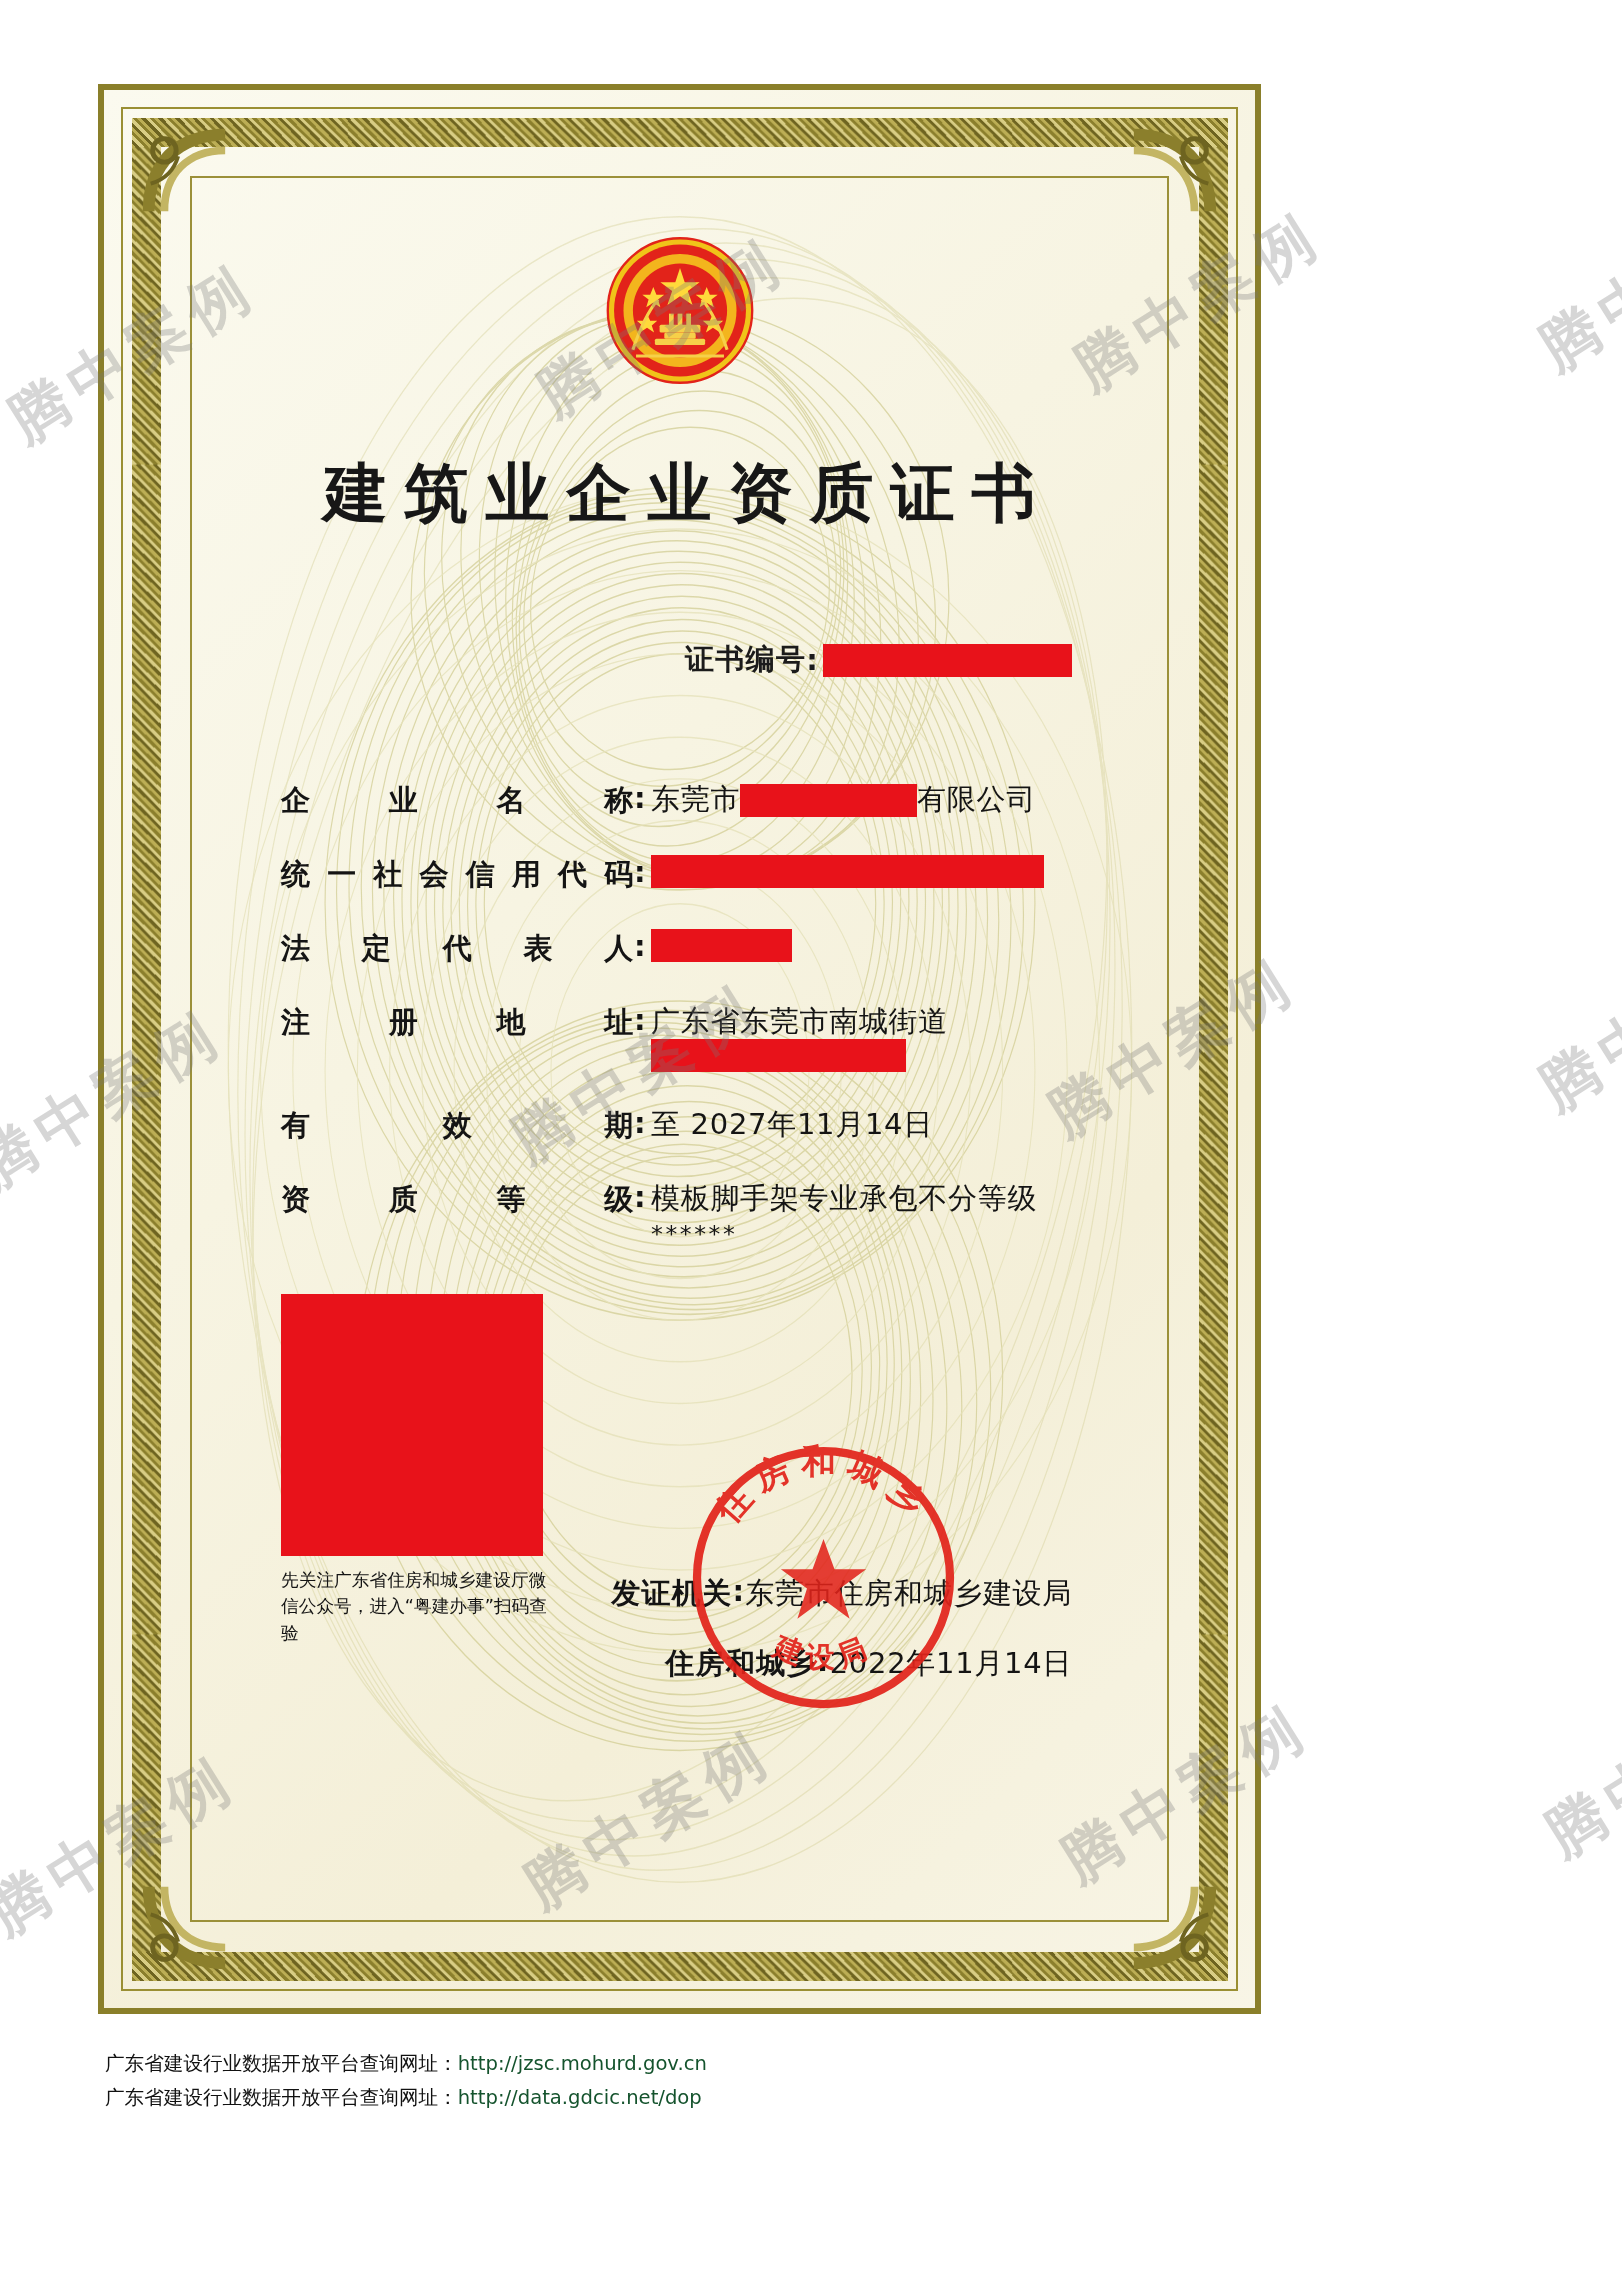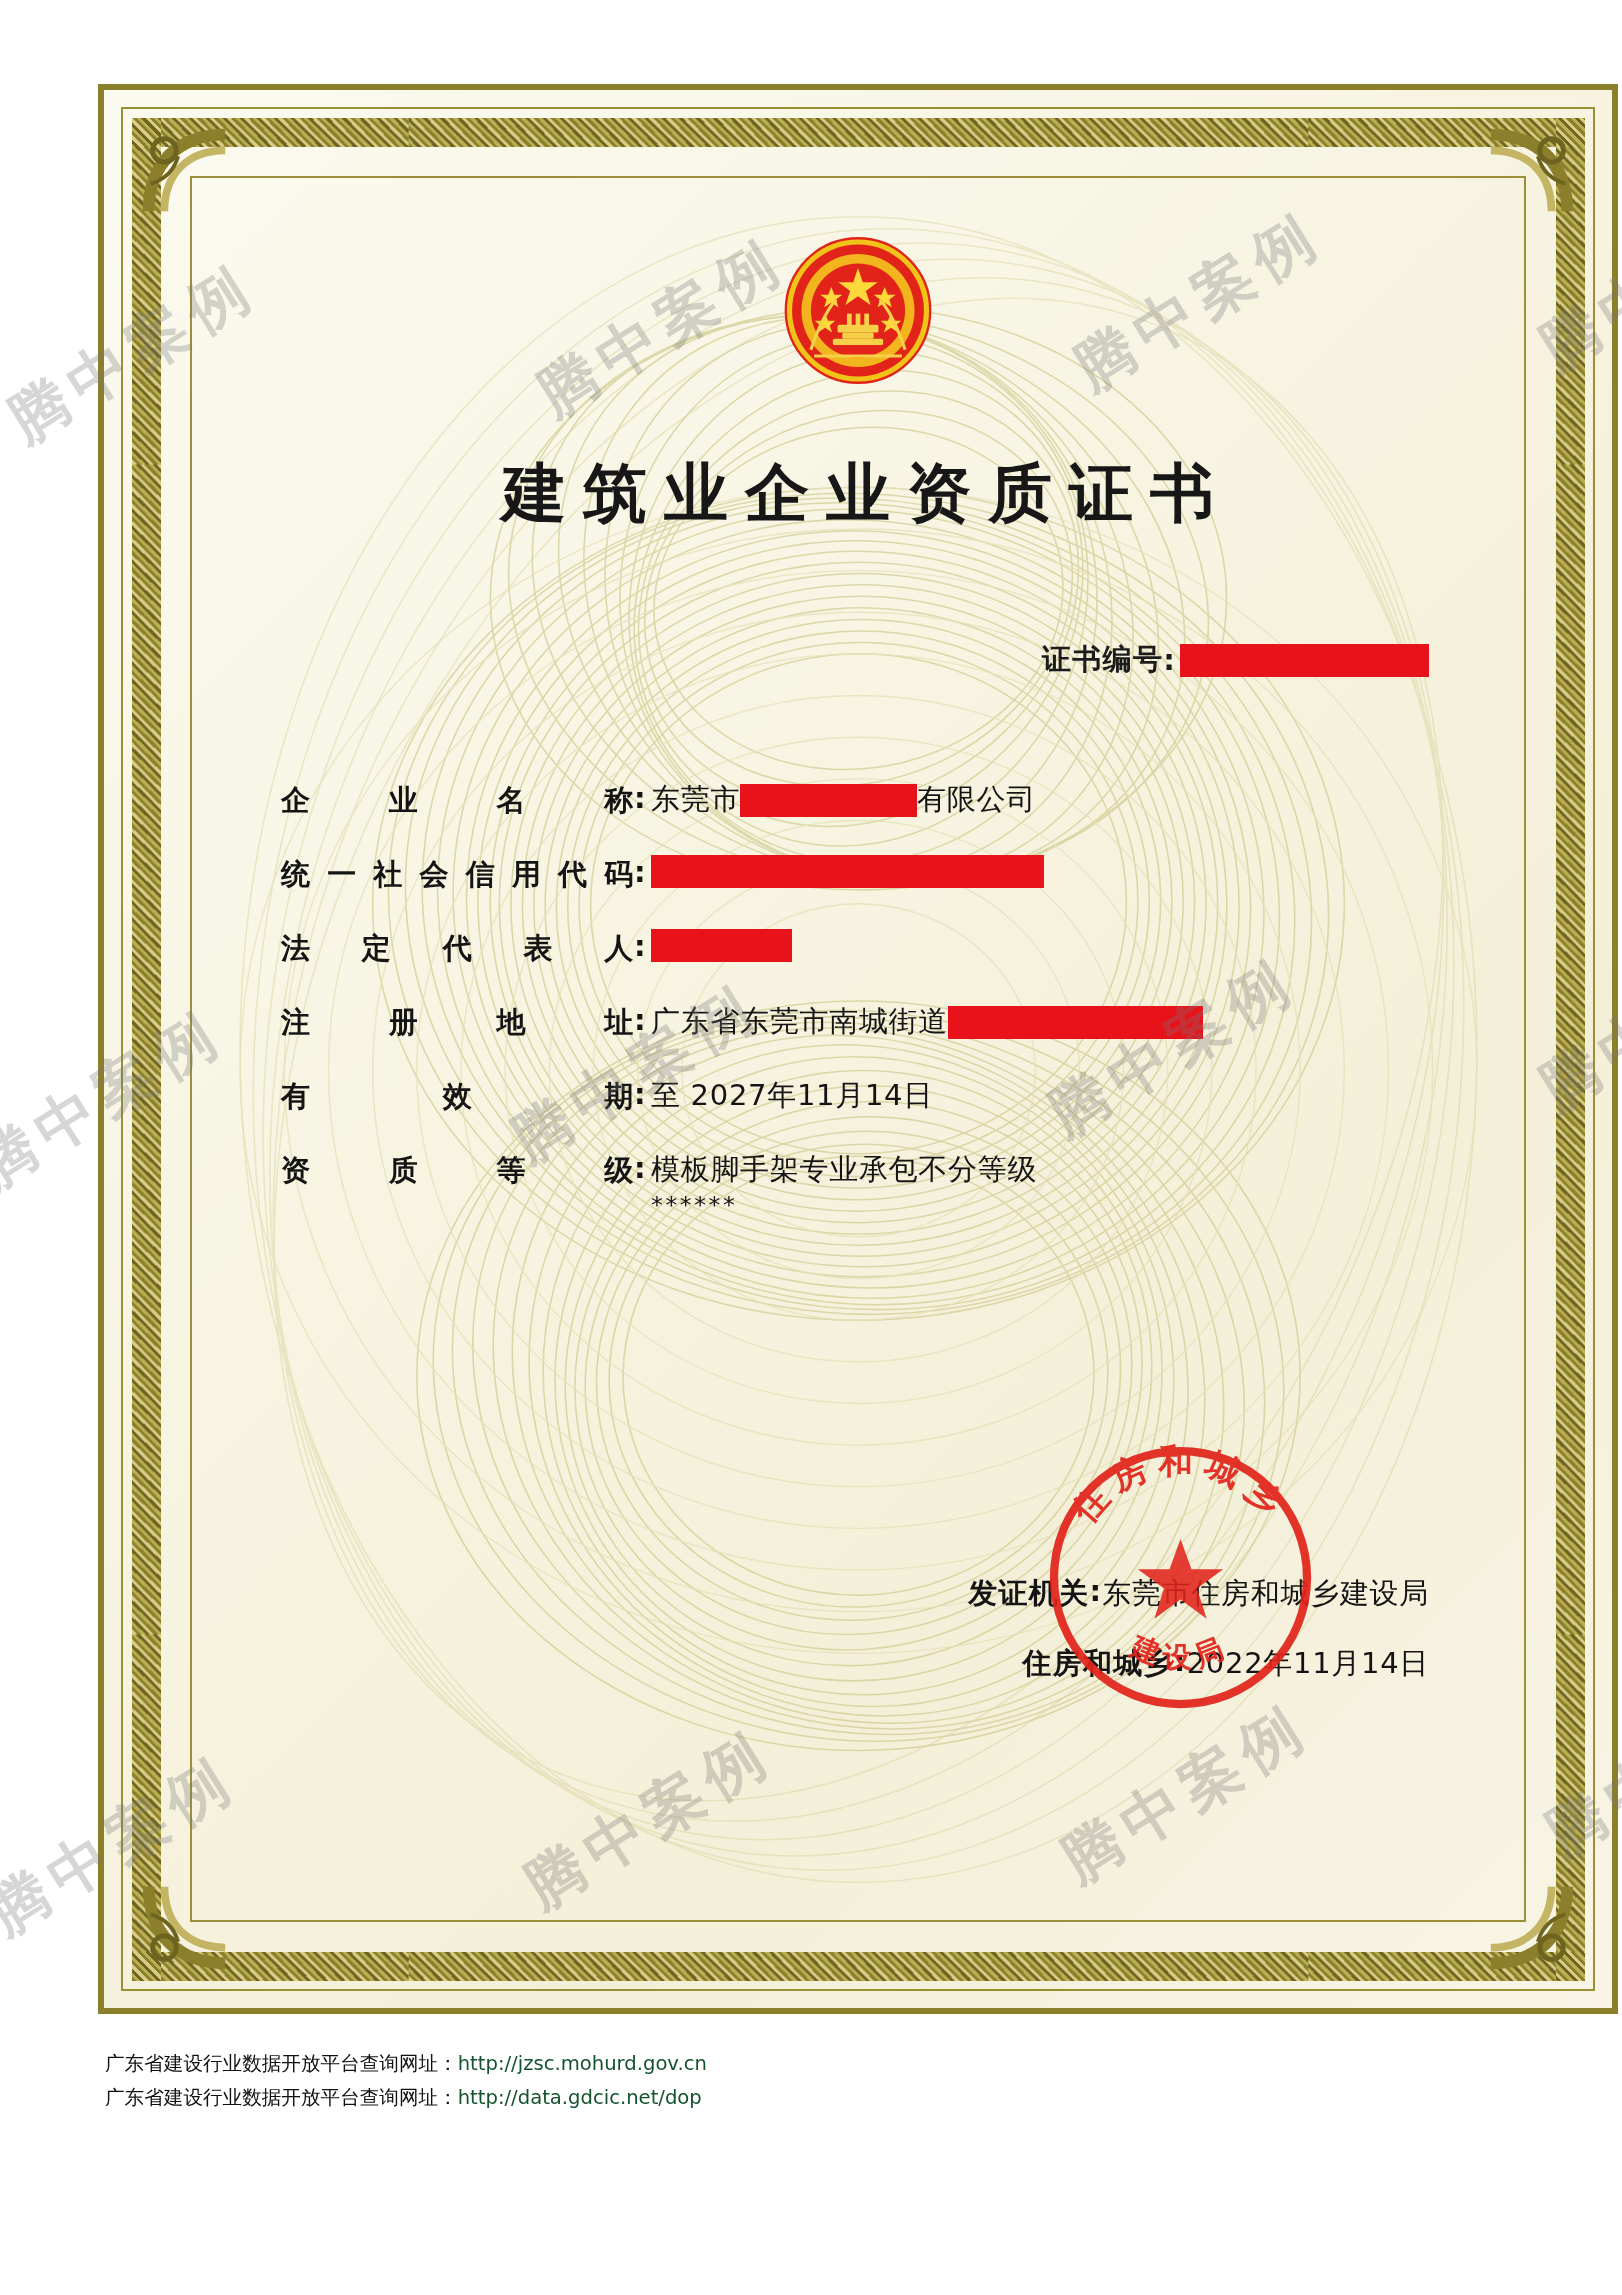--- a/index.html
+++ b/index.html
@@ -14,21 +14,21 @@
     position: relative;
     font-family: "DejaVu Sans", "Liberation Sans", sans-serif;
     overflow: hidden;
   }
 
   
   .cert-frame {
     position: absolute;
     left: 98px;
     top: 84px;
-    width: 1520px;
+    width: 1163px;
     height: 1930px;
     box-sizing: border-box;
     border: 6.5px solid #8a7f2a;
     background:
       linear-gradient(135deg, #fbfaef 0%, #f7f4e2 40%, #f4efd8 70%, #f8f5e6 100%);
   }
   .cert-frame::after {
     content: "";
     position: absolute;
     left: 17px; top: 17px; right: 17px; bottom: 17px;
@@ -471,20 +471,24 @@
         <span class="field-label">资质等级</span>
         <span class="field-colon">:</span>
         <span class="field-value" style="flex-direction:column;align-items:flex-start;">
           <span class="txt">模板脚手架专业承包不分等级</span>
           <span class="stars">******</span>
         </span>
       </div>
 
     </div>
 
+    <div class="qr-block">
+      <div class="qr-code"></div>
+      <div class="qr-caption">先关注广东省住房和城乡建设厅微信公众号，进入“粤建办事”扫码查验</div>
+    </div>
 
     <div class="issuer">
       <div class="issuer-row">
         <span class="label">发证机关</span>
         <span class="label">:</span>
         <span class="value">东莞市住房和城乡建设局</span>
       </div>
       <div class="issuer-row">
         <span class="label">住房和城乡</span>
         <span class="label">:</span>

